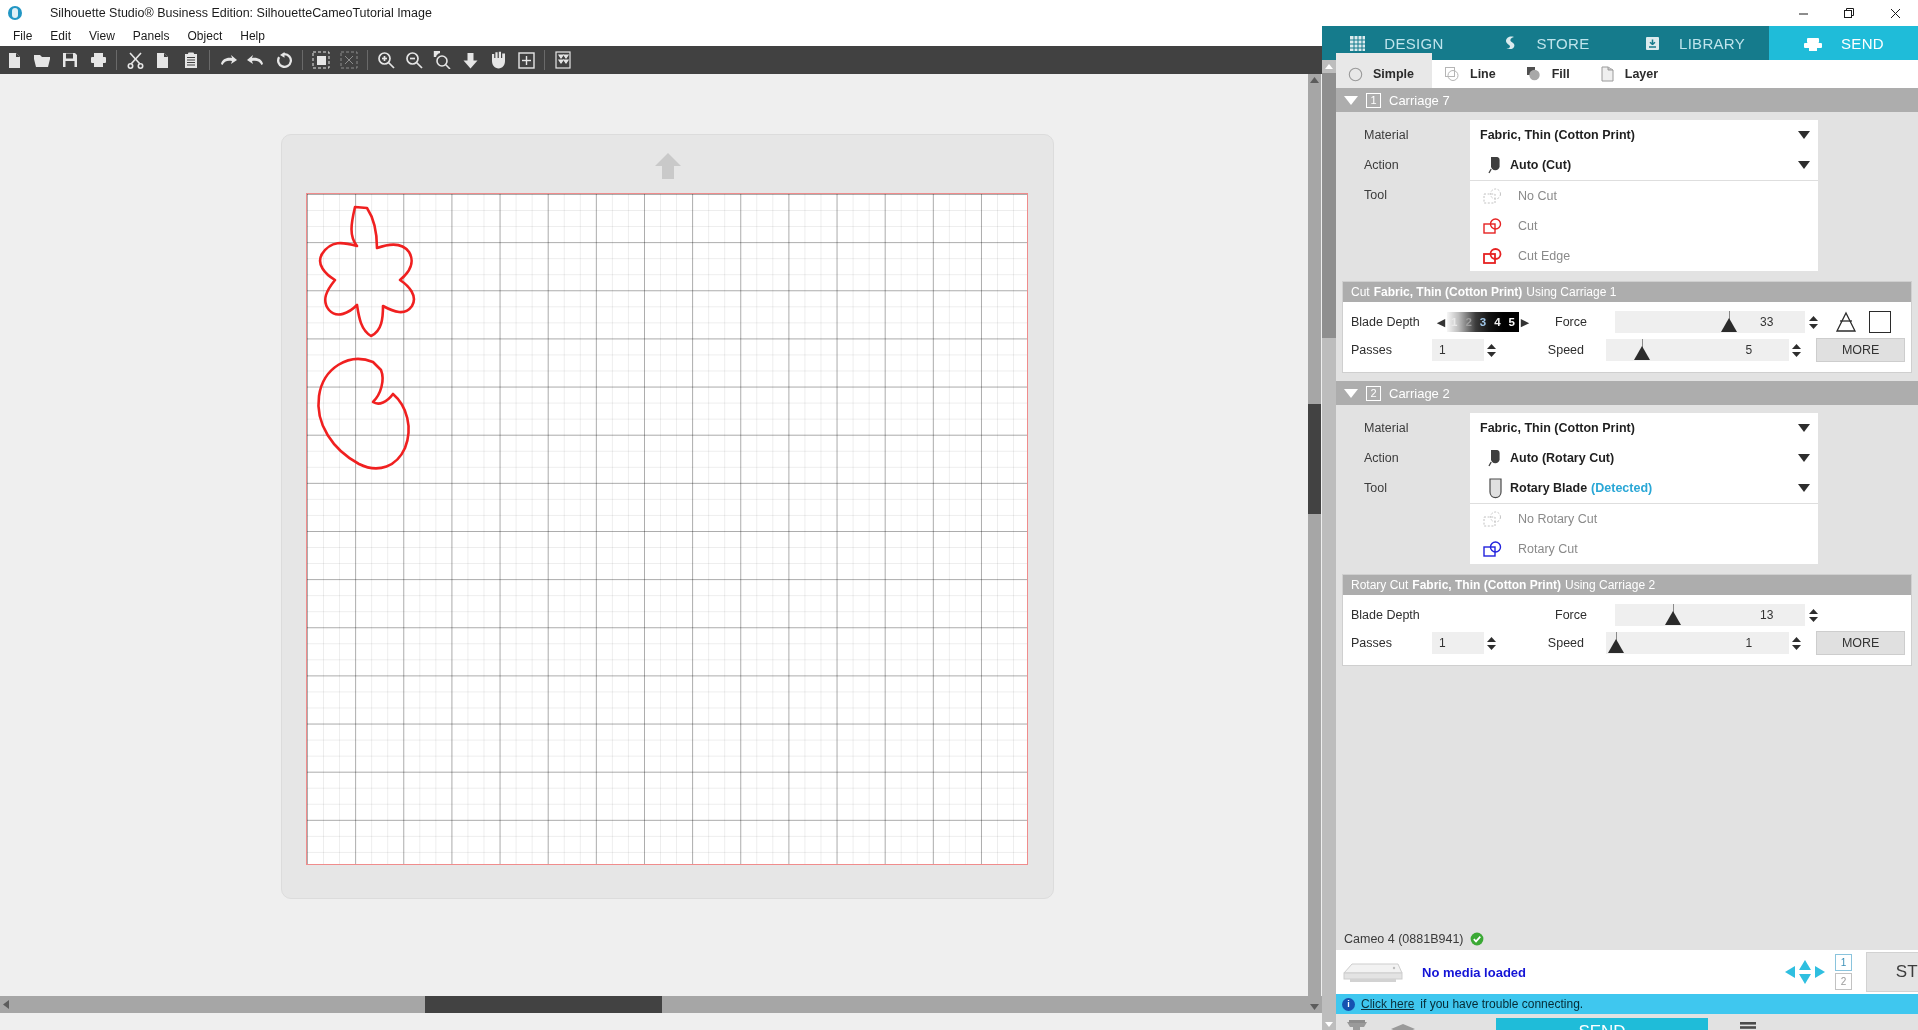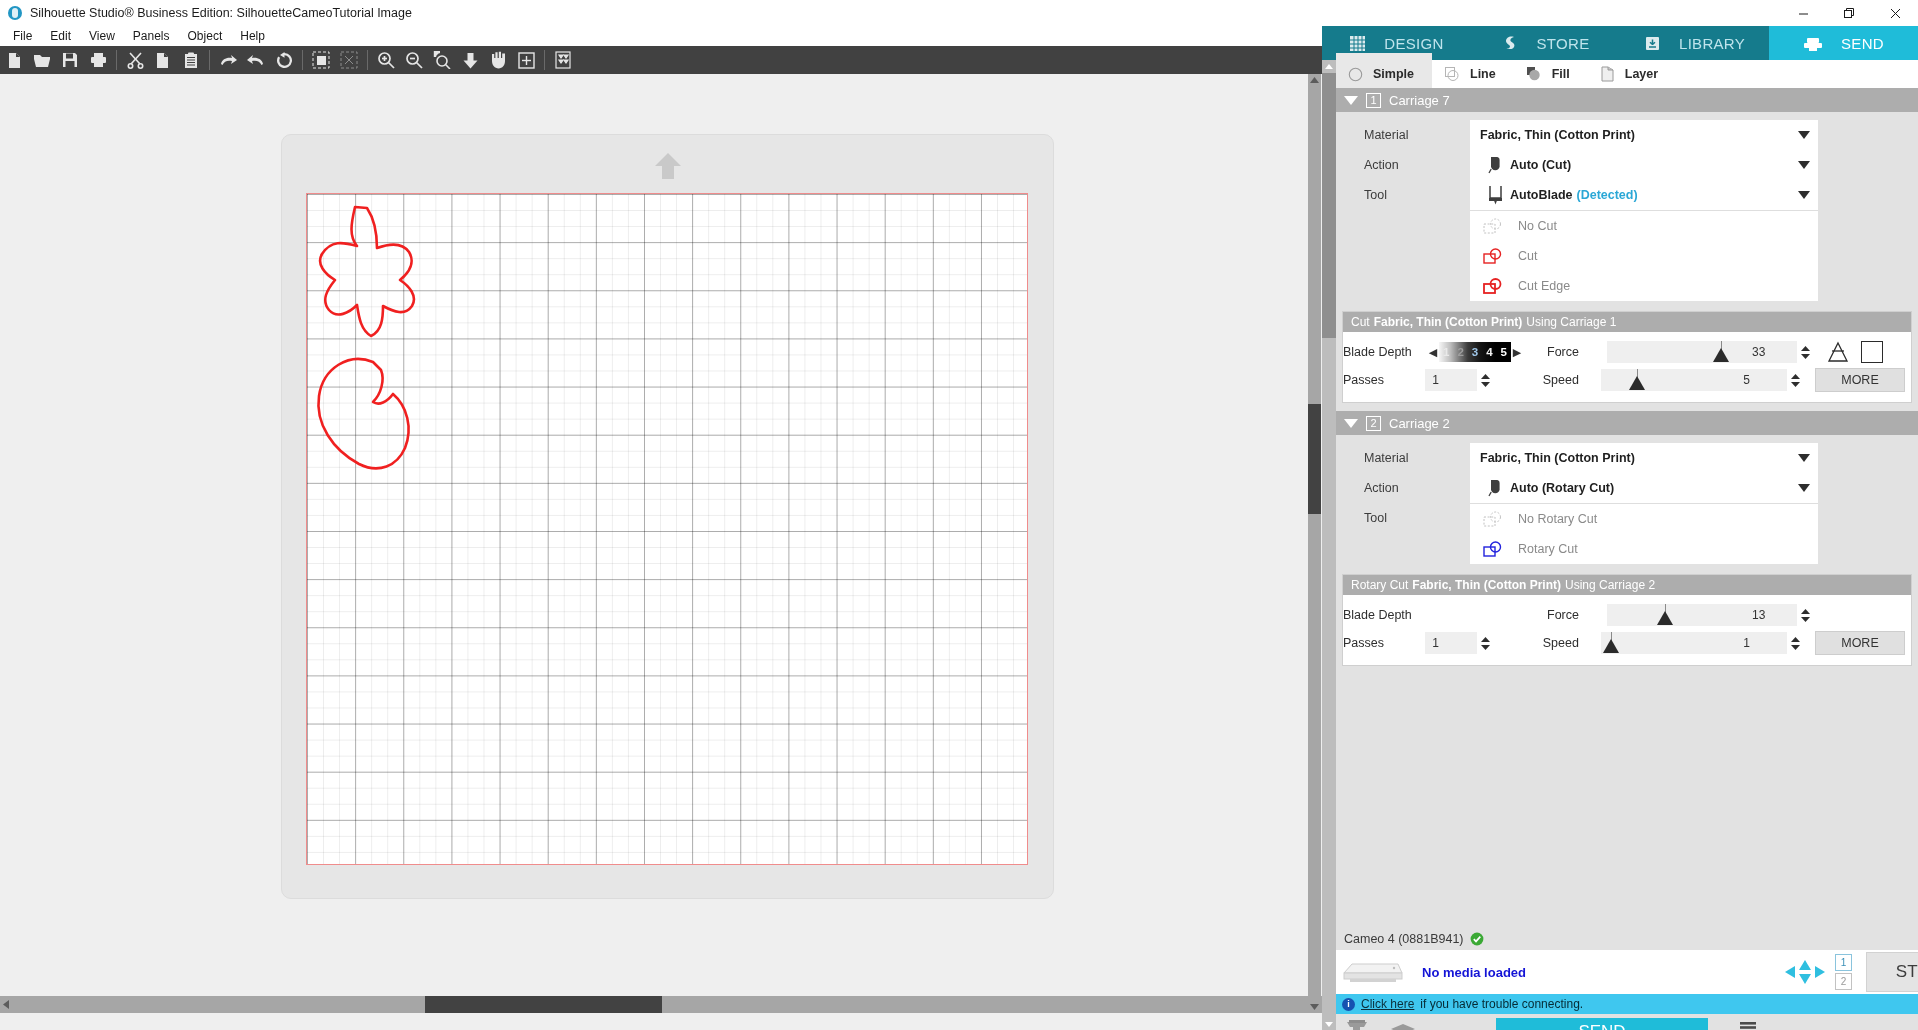--- a/index.html
+++ b/index.html
@@ -17,21 +17,21 @@
   }
   .tb-logo {
     width: 14px; height: 14px; margin-left: 8px; margin-right: 8px;
     border-radius: 50%; background: #2196c4; position: relative; flex: none;
   }
   .tb-logo::after {
     content: ""; position: absolute; left: 4px; top: 2px;
     width: 6px; height: 10px; border-radius: 3px;
     background: #ffffff; opacity: .85;
   }
-  .tb-title { font-size: 12.5px; color: #1b1b1b; white-space: nowrap; }
+  .tb-title { font-size: 12.5px; color: #1b1b1b; white-space: nowrap; margin-left: 20px; }
   .tb-ctrls { margin-left: auto; display: flex; height: 26px; }
   .tb-btn {
     width: 46px; height: 26px; display: flex; align-items: center;
     justify-content: center; color: #1b1b1b;
   }
   .tb-btn svg { display: block; }
 
   
   .menubar {
     position: absolute; left: 0; top: 26px; width: 1918px; height: 20px;
@@ -191,21 +191,21 @@
   .opt .ico { width: 26px; display: flex; align-items: center; justify-content: center; }
 
   .cut-bar {
     margin: 8px 6px 0 6px; background: #ffffff; border: 1px solid #cfcfcf;
   }
   .cut-title {
     height: 20px; background: #adadad; color: #ffffff; font-size: 12px;
     display: flex; align-items: center; padding-left: 8px; gap: 4px;
   }
   .cut-title b { color: #ffffff; }
-  .cut-grid { padding: 6px 6px 8px 0; }
+  .cut-grid { padding: 6px 6px 8px 8px; }
   .cg-row { display: flex; align-items: center; height: 28px; }
   .cg-lab { width: 84px; font-size: 12.5px; color: #2e2e2e; }
   .cg-lab2 { width: 70px; font-size: 12.5px; color: #2e2e2e; padding-left: 10px; }
 
   .depth-ctrl { display: flex; align-items: center; width: 110px; }
   .depth-arrow { color: #333; font-size: 11px; width: 12px; text-align: center; }
   .depth-strip {
     position: relative; width: 72px; height: 20px; overflow: hidden;
     background: linear-gradient(to right,#f6f6f6 0%,#bdbdbd 16%,#3b3b3b 40%,#141414 58%,#000 78%,#000 100%);
     display: flex; align-items: center; justify-content: space-around;
@@ -639,31 +639,20 @@
                 <span class="dcaret"></span>
               </div>
               <div class="drow">
                 <span class="ico">
                   <svg width="17" height="18" viewBox="0 0 17 18">
                       <path d="M4 1h6c1.6 0 2.6 1.4 2.6 3v6.2c0 2.3-1.8 4-4.3 4s-4.3-1.7-4.3-4z" fill="#3e3e3e"></path>
                       <line x1="4.2" y1="13" x2="2" y2="17" stroke="#3e3e3e" stroke-width="1.3"></line>
                     </svg>
                 </span>
                 <span class="txt">Auto (Cut)</span>
-                <span class="dcaret"></span>
-              </div>
-              <div class="drow">
-                <span class="ico">
-                  <svg width="19" height="20" viewBox="0 0 19 20">
-                    <path d="M4 1v12h11V1" fill="none" stroke="#3e3e3e" stroke-width="1.5"></path>
-                    <rect x="3" y="13" width="13" height="3" fill="#3e3e3e"></rect>
-                    <path d="M8.2 16h2.6l-1.3 3.4z" fill="#3e3e3e"></path>
-                  </svg>
-                </span>
-                <span class="txt"><span>AutoBlade</span><span class="det">(Detected)</span></span>
                 <span class="dcaret"></span>
               </div>
             </div>
             <div class="opt-list">
               <div class="opt">
                 <span class="ico">
                   <svg width="20" height="17" viewBox="0 0 20 17" fill="none" stroke="#c2c2c2" stroke-dasharray="2 1.6">
                       <rect x="1" y="6" width="11" height="9"></rect>
                       <circle cx="12.5" cy="6" r="5"></circle>
                     </svg>
@@ -795,20 +784,29 @@
               <div class="drow">
                 <span class="ico">
                   <svg width="17" height="18" viewBox="0 0 17 18">
                       <path d="M4 1h6c1.6 0 2.6 1.4 2.6 3v6.2c0 2.3-1.8 4-4.3 4s-4.3-1.7-4.3-4z" fill="#3e3e3e"></path>
                       <line x1="4.2" y1="13" x2="2" y2="17" stroke="#3e3e3e" stroke-width="1.3"></line>
                     </svg>
                 </span>
                 <span class="txt">Auto (Rotary Cut)</span>
                 <span class="dcaret"></span>
               </div>
+              <div class="drow">
+                <span class="ico">
+                  <svg width="19" height="21" viewBox="0 0 19 21">
+                    <path d="M4 1h11v13c0 3.4-2.5 5.6-5.5 5.6S4 17.4 4 14z" fill="#e0e0e0" stroke="#4a4a4a" stroke-width="1.2"></path>
+                  </svg>
+                </span>
+                <span class="txt"><span>Rotary Blade</span><span class="det">(Detected)</span></span>
+                <span class="dcaret"></span>
+              </div>
             </div>
             <div class="opt-list">
               <div class="opt">
                 <span class="ico">
                   <svg width="20" height="17" viewBox="0 0 20 17" fill="none" stroke="#c2c2c2" stroke-dasharray="2 1.6">
                       <rect x="1" y="6" width="11" height="9"></rect>
                       <circle cx="12.5" cy="6" r="5"></circle>
                     </svg>
                 </span>
                 <span>No Rotary Cut</span>

